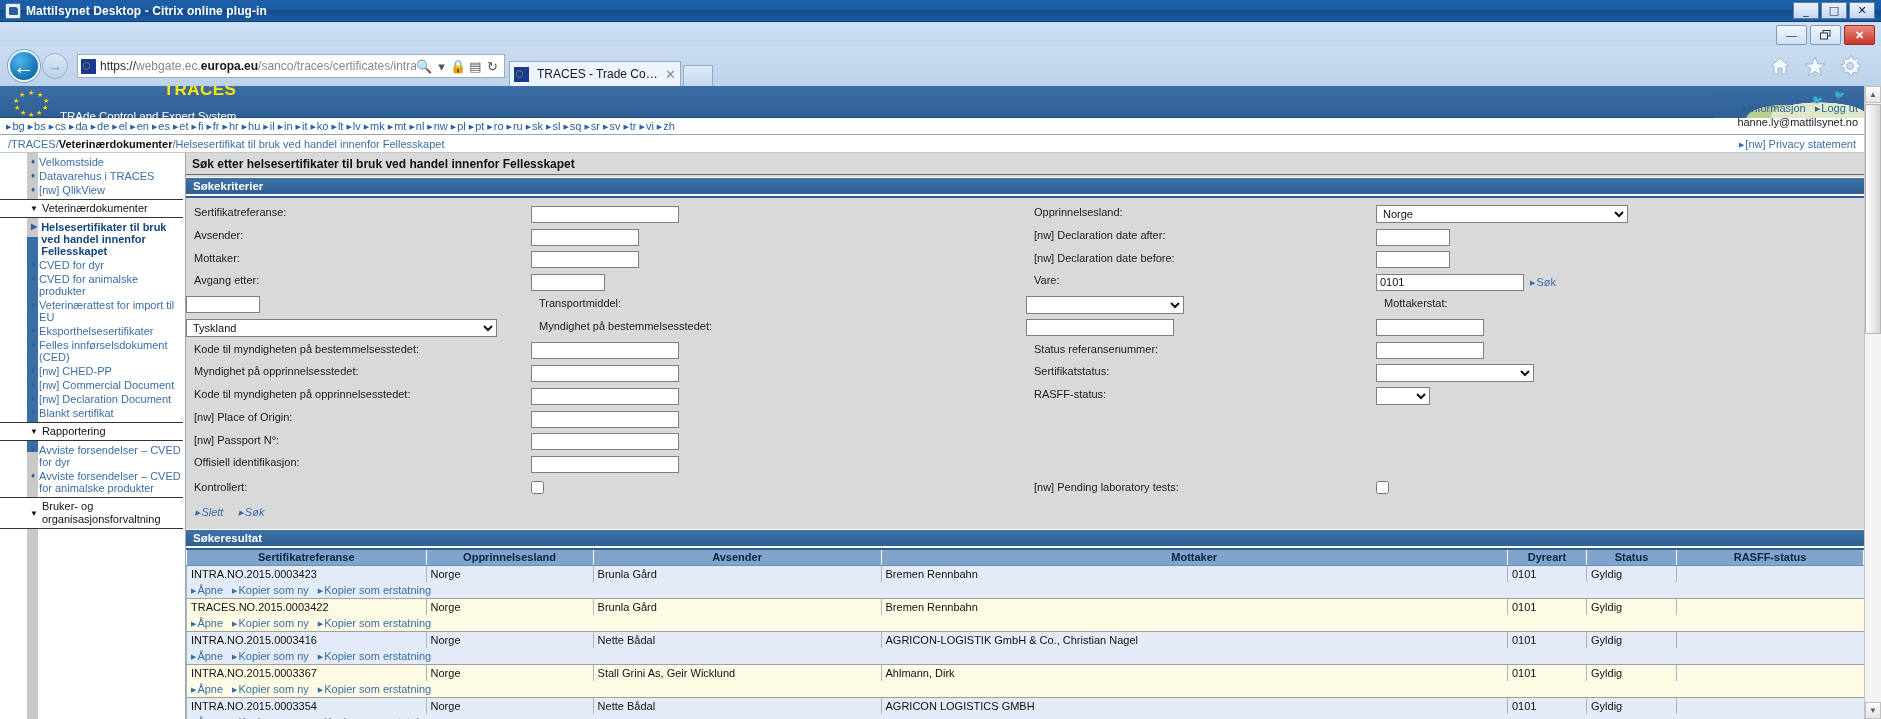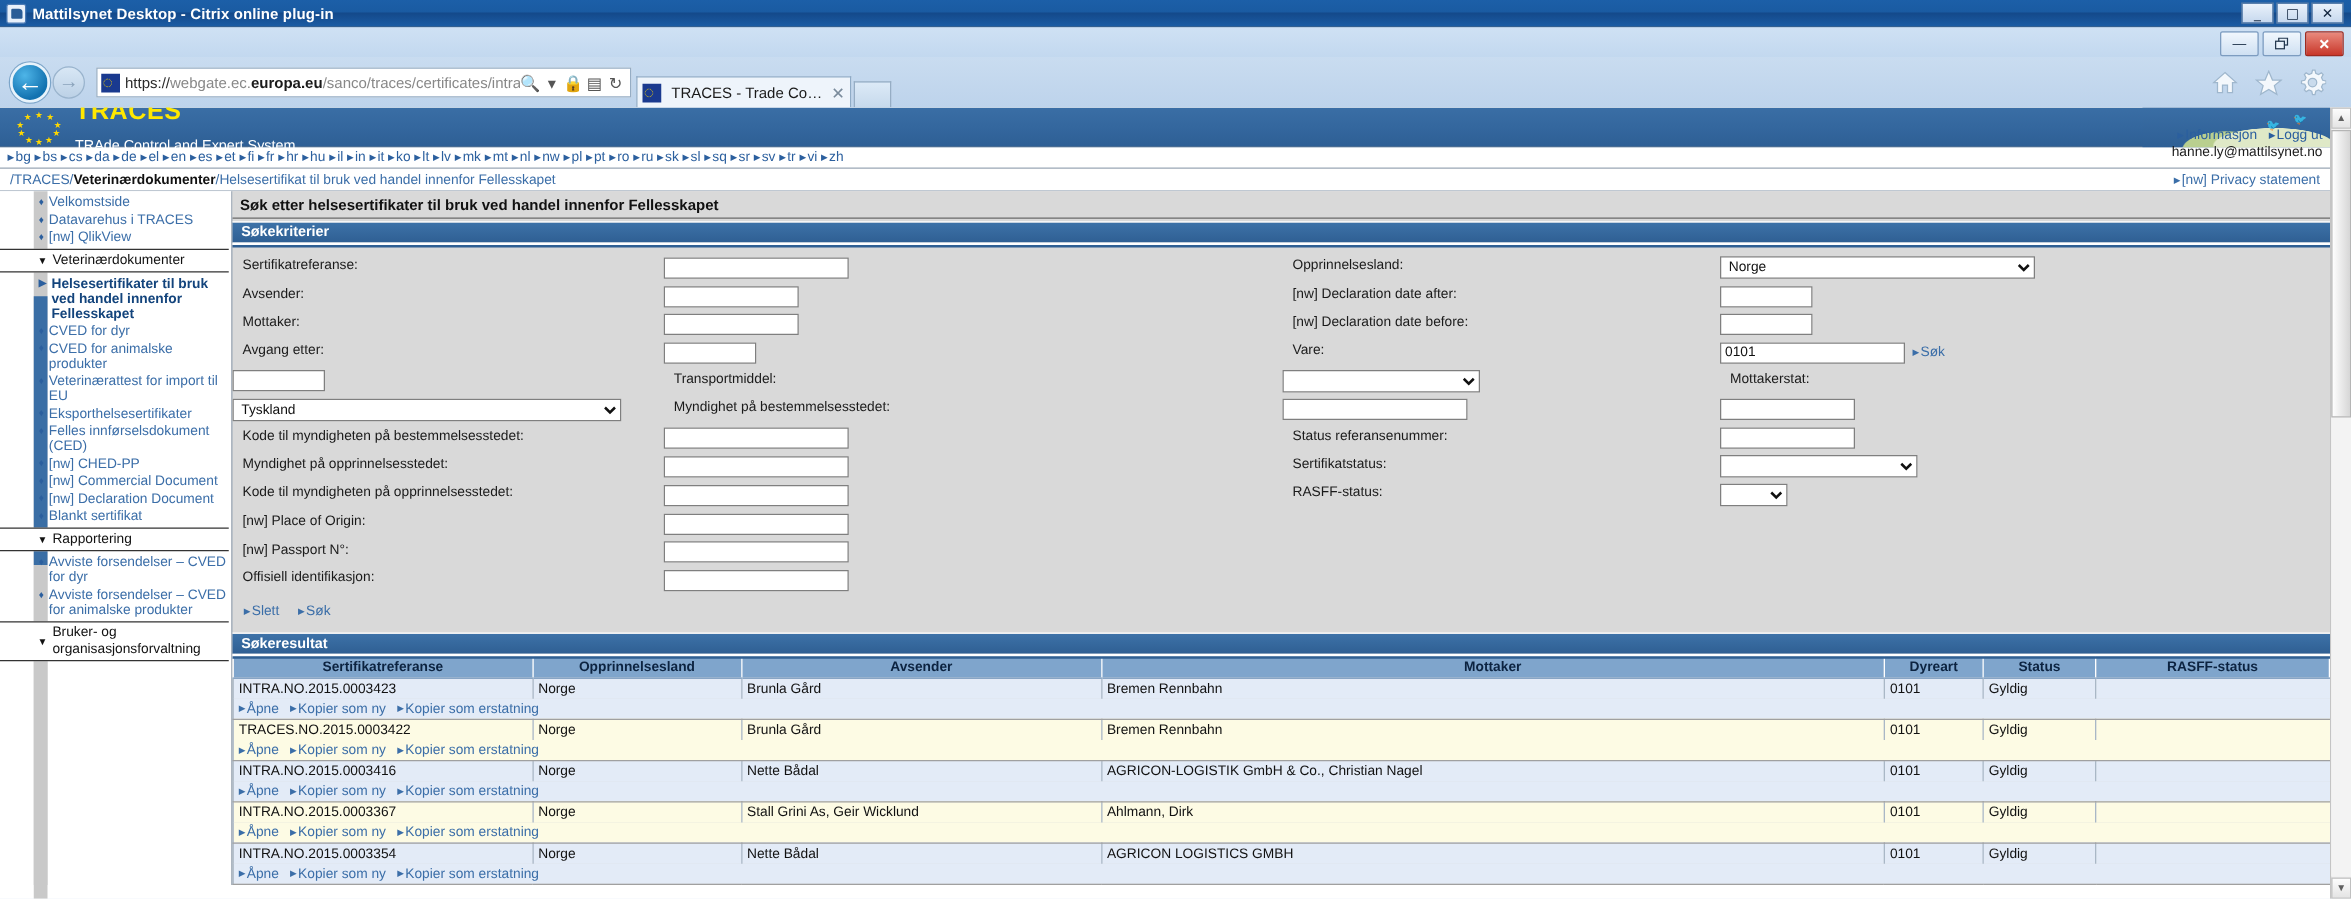--- a/index.html
+++ b/index.html
@@ -149,22 +149,22 @@
   }
   #eu-flag {
     width: 46px; height: 30px; margin-left: 8px;
     position: relative; flex: none;
   }
   #eu-flag .star {
     position:absolute; color:#ffd900; font-size: 7px; line-height:7px;
   }
   #traces-logo-text { margin-left: 6px; line-height: 1; }
   #traces-title {
-    color: #ffe800; font-weight: bold; font-size: 20px;
-    letter-spacing: 0.5px; font-family: "Liberation Sans", sans-serif;
+    color: #ffe800; font-weight: bold; font-size: 17px;
+    letter-spacing: 0.5px; font-family: "Liberation Sans", sans-serif; text-align: right;
   }
   #traces-sub { color: #ffffff; font-size: 11.5px; margin-top: 13px; }
   #banner-deco {
     position: absolute; right: 0; top: 0; height: 32px; width: 150px;
     background:
       radial-gradient(ellipse at 70% 95%, #dfe9c7 0%, #dfe9c7 32%, transparent 33%),
       radial-gradient(ellipse at 45% 105%, #b9cf8f 0%, #b9cf8f 30%, transparent 31%),
       linear-gradient(to bottom,#3a6ea5,#2e5f95);
   }
   #banner-deco .bird { position:absolute; color:#2c4f7c; font-size:9px; }
@@ -275,21 +275,21 @@
   }
   .w-long { width: 148px; }
   .w-mid  { width: 108px; }
   .w-short{ width: 74px; }
   .sel-long { width: 252px; }
   .sel-mid  { width: 158px; }
   .sel-short{ width: 54px; }
   .sel-xl   { width: 311px; }
   .inline-link { color:#3b6ea8; font-size: 11px; margin-left: 6px; }
   #actions { padding: 6px 0 6px 9px; font-size: 11px; }
-  #actions a { color:#3b6ea8; margin-right: 12px; }
+  #actions a { color:#3b6ea8; margin-right: 12px; font-style: italic; }
 
   
   #results-wrap { margin-top: 5px; }
   table.results { border-collapse: collapse; width: 100%; font-size: 11px; table-layout: fixed; }
   table.results th {
     background: #7fa5cc; color:#0c2340; font-weight: bold;
     border: 1px solid #fff; border-bottom: 1px solid #6b8fb5;
     padding: 2px 0; font-size: 11px;
   }
   table.results td {
@@ -571,20 +571,26 @@
                 <div class="lbl"></div>
                 <div class="fld"></div>
                 <div class="lbl">[nw] Passport N°:</div>
                 <div class="fld"><input type="text" class="w-long" style=""></div>
                 <div class="lbl"></div>
                 <div class="fld"></div>
                 <div class="lbl">Offisiell identifikasjon:</div>
                 <div class="fld"><input type="text" class="w-long" style=""></div>
               </div>
 
+            <div id="kontrollert-row" style="display:grid;grid-template-columns:345px 495px 350px 1fr;">
+              <div class="lbl">Kontrollert:</div>
+              <div class="fld"><input type="checkbox" style=""></div>
+              <div class="lbl">[nw] Pending laboratory tests:</div>
+              <div class="fld"><input type="checkbox" style=""></div>
+            </div>
 
             <div id="actions">
               <a class="arr">Slett</a>
               <a class="arr">Søk</a>
             </div>
 
             <div id="results-wrap">
               <div class="section-bar">Søkeresultat</div>
               <table class="results">
                 <colgroup>

